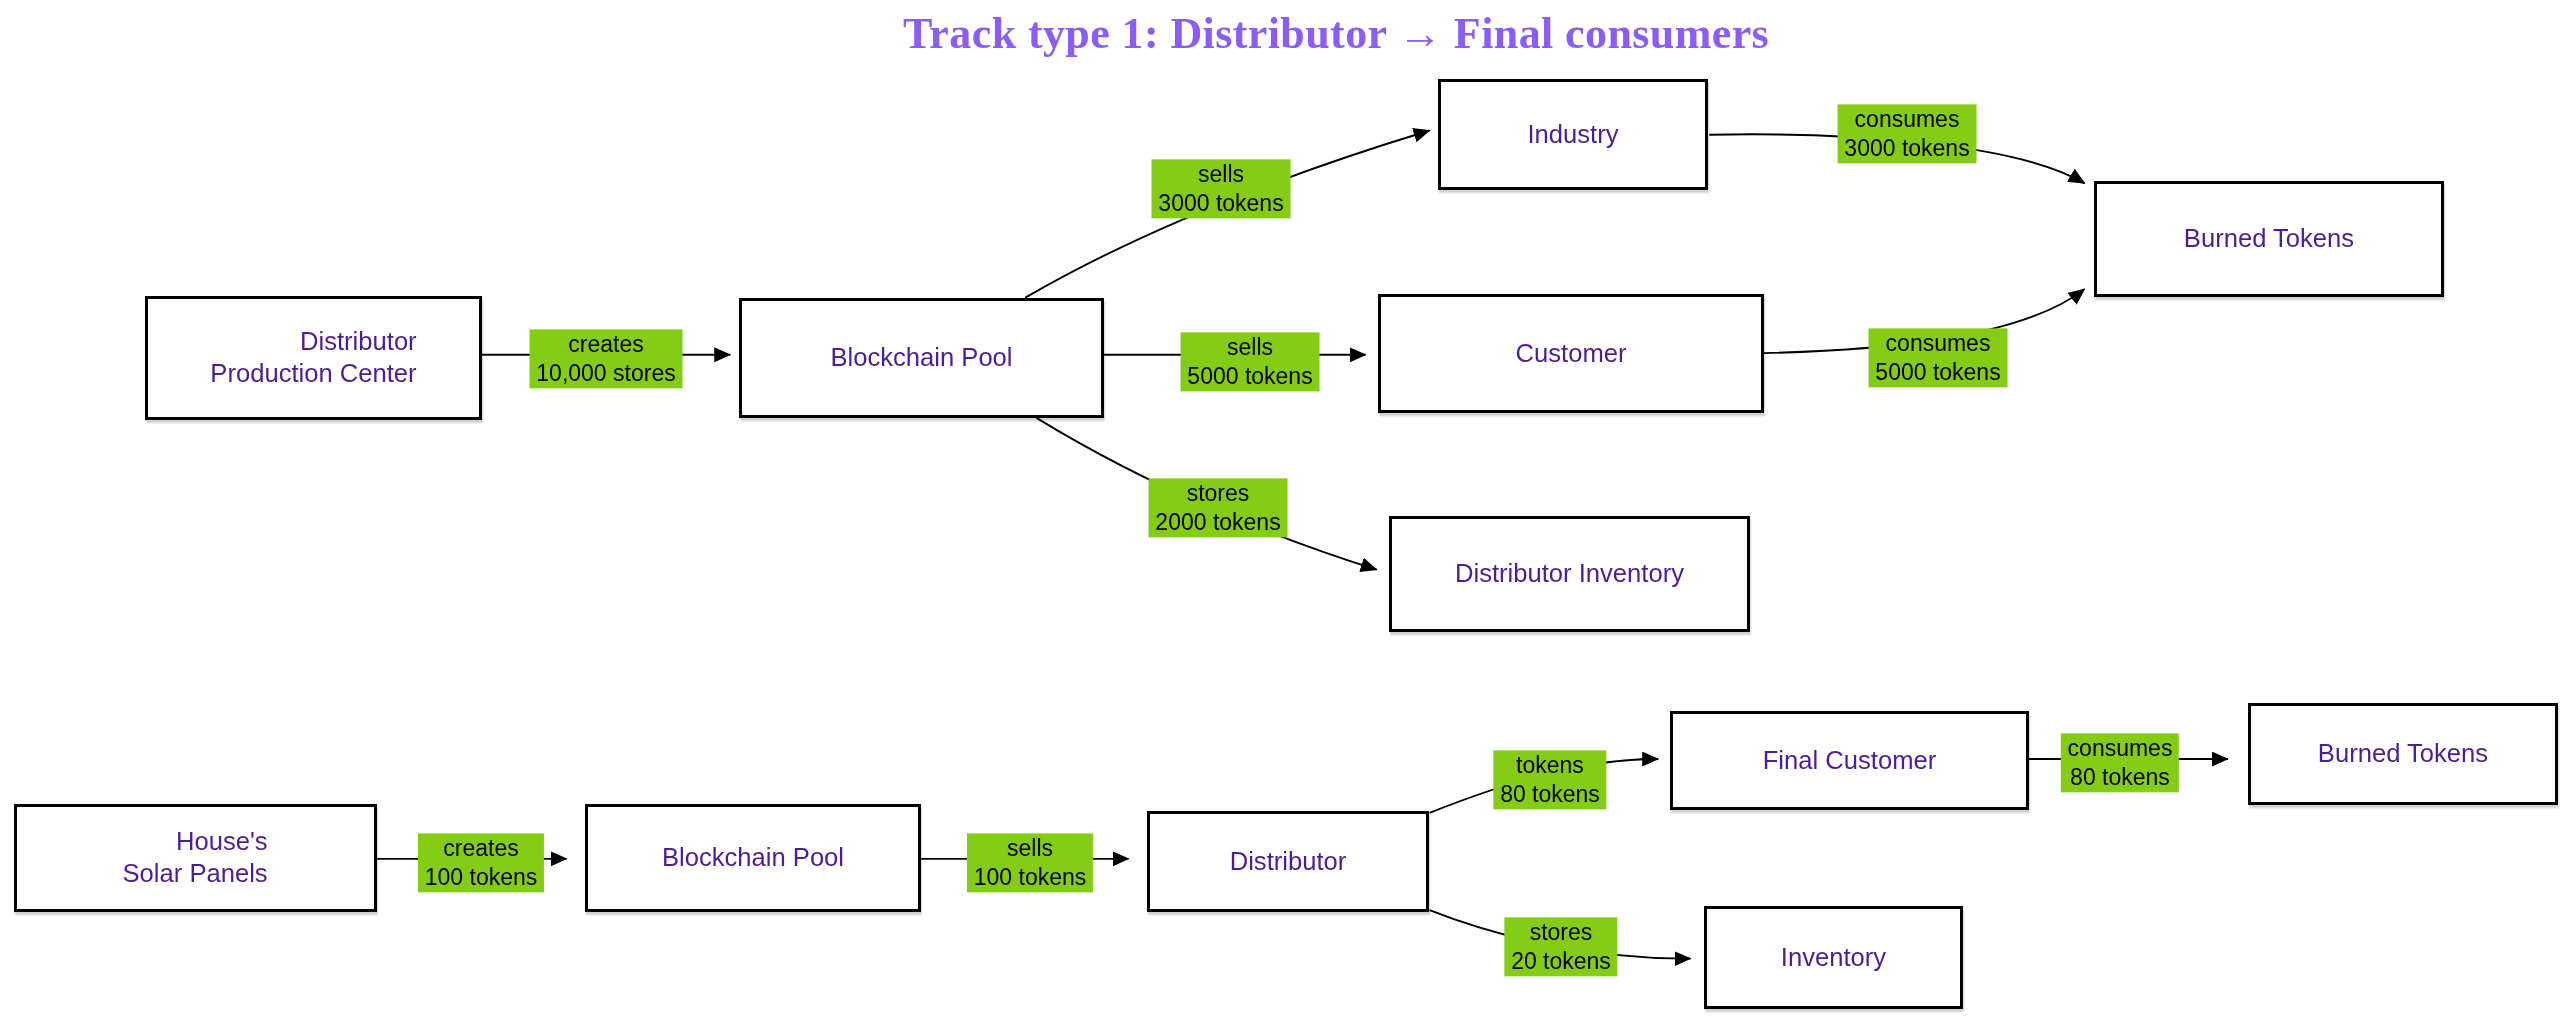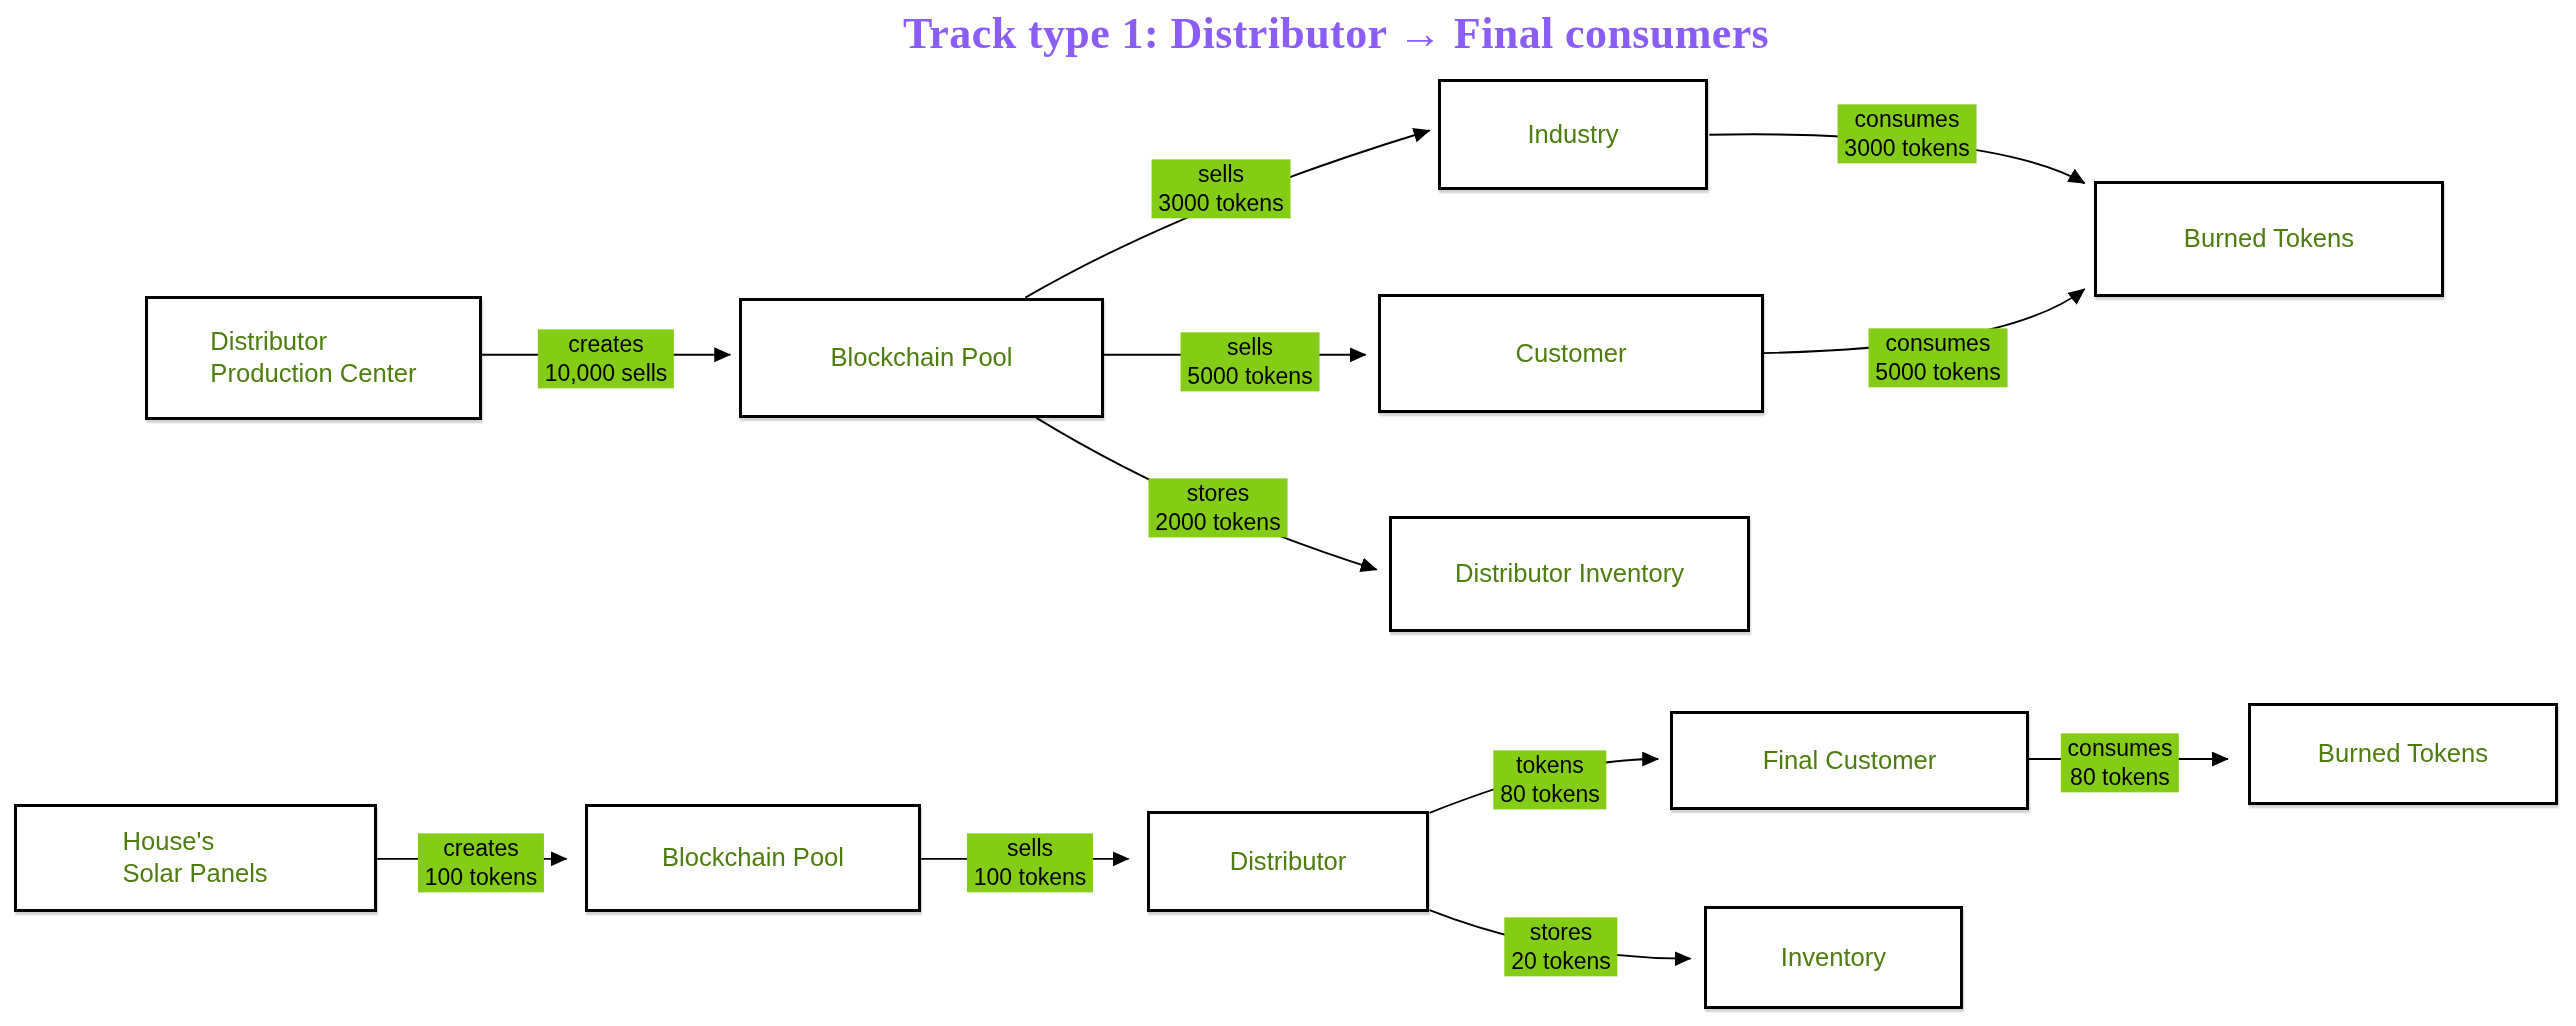--- a/index.html
+++ b/index.html
@@ -47,22 +47,22 @@
     background: #ffffff;
     border: 3.4px solid #000000;
     box-shadow: 0.9px 2.6px 1.7px rgba(0,0,0,0.18);
     display: flex;
     align-items: center;
     justify-content: center;
   }
   .node-label {
     font-size: 25.6px;
     line-height: 1.25;
-    color: #4d7c0f;
-    text-align: left;
+    color: #4c1d95;
+    text-align: right;
     white-space: pre-line;
   }
   .elabel {
     position: absolute;
     transform: translate(-50%, -50%);
     background: #84cc16;
     text-align: center;
     font-size: 23px;
     line-height: 1.25;
     color: #000000;
@@ -133,21 +133,21 @@
   </div>
   <div class="node" style="left:2248px;top:703px;width:310px;height:102px">
     <span class="node-label">Burned Tokens</span>
   </div>
   <div class="node" style="left:1704px;top:906px;width:259px;height:103px">
     <span class="node-label">Inventory</span>
   </div>
 
   <div class="elabel" style="left:606px;top:359px">
     <div>creates</div>
-    <div>10,000 sells</div>
+    <div>10,000 stores</div>
   </div>
   <div class="elabel" style="left:1221px;top:189px">
     <div>sells</div>
     <div>3000 tokens</div>
   </div>
   <div class="elabel" style="left:1250px;top:362px">
     <div>sells</div>
     <div>5000 tokens</div>
   </div>
   <div class="elabel" style="left:1907px;top:134px">

